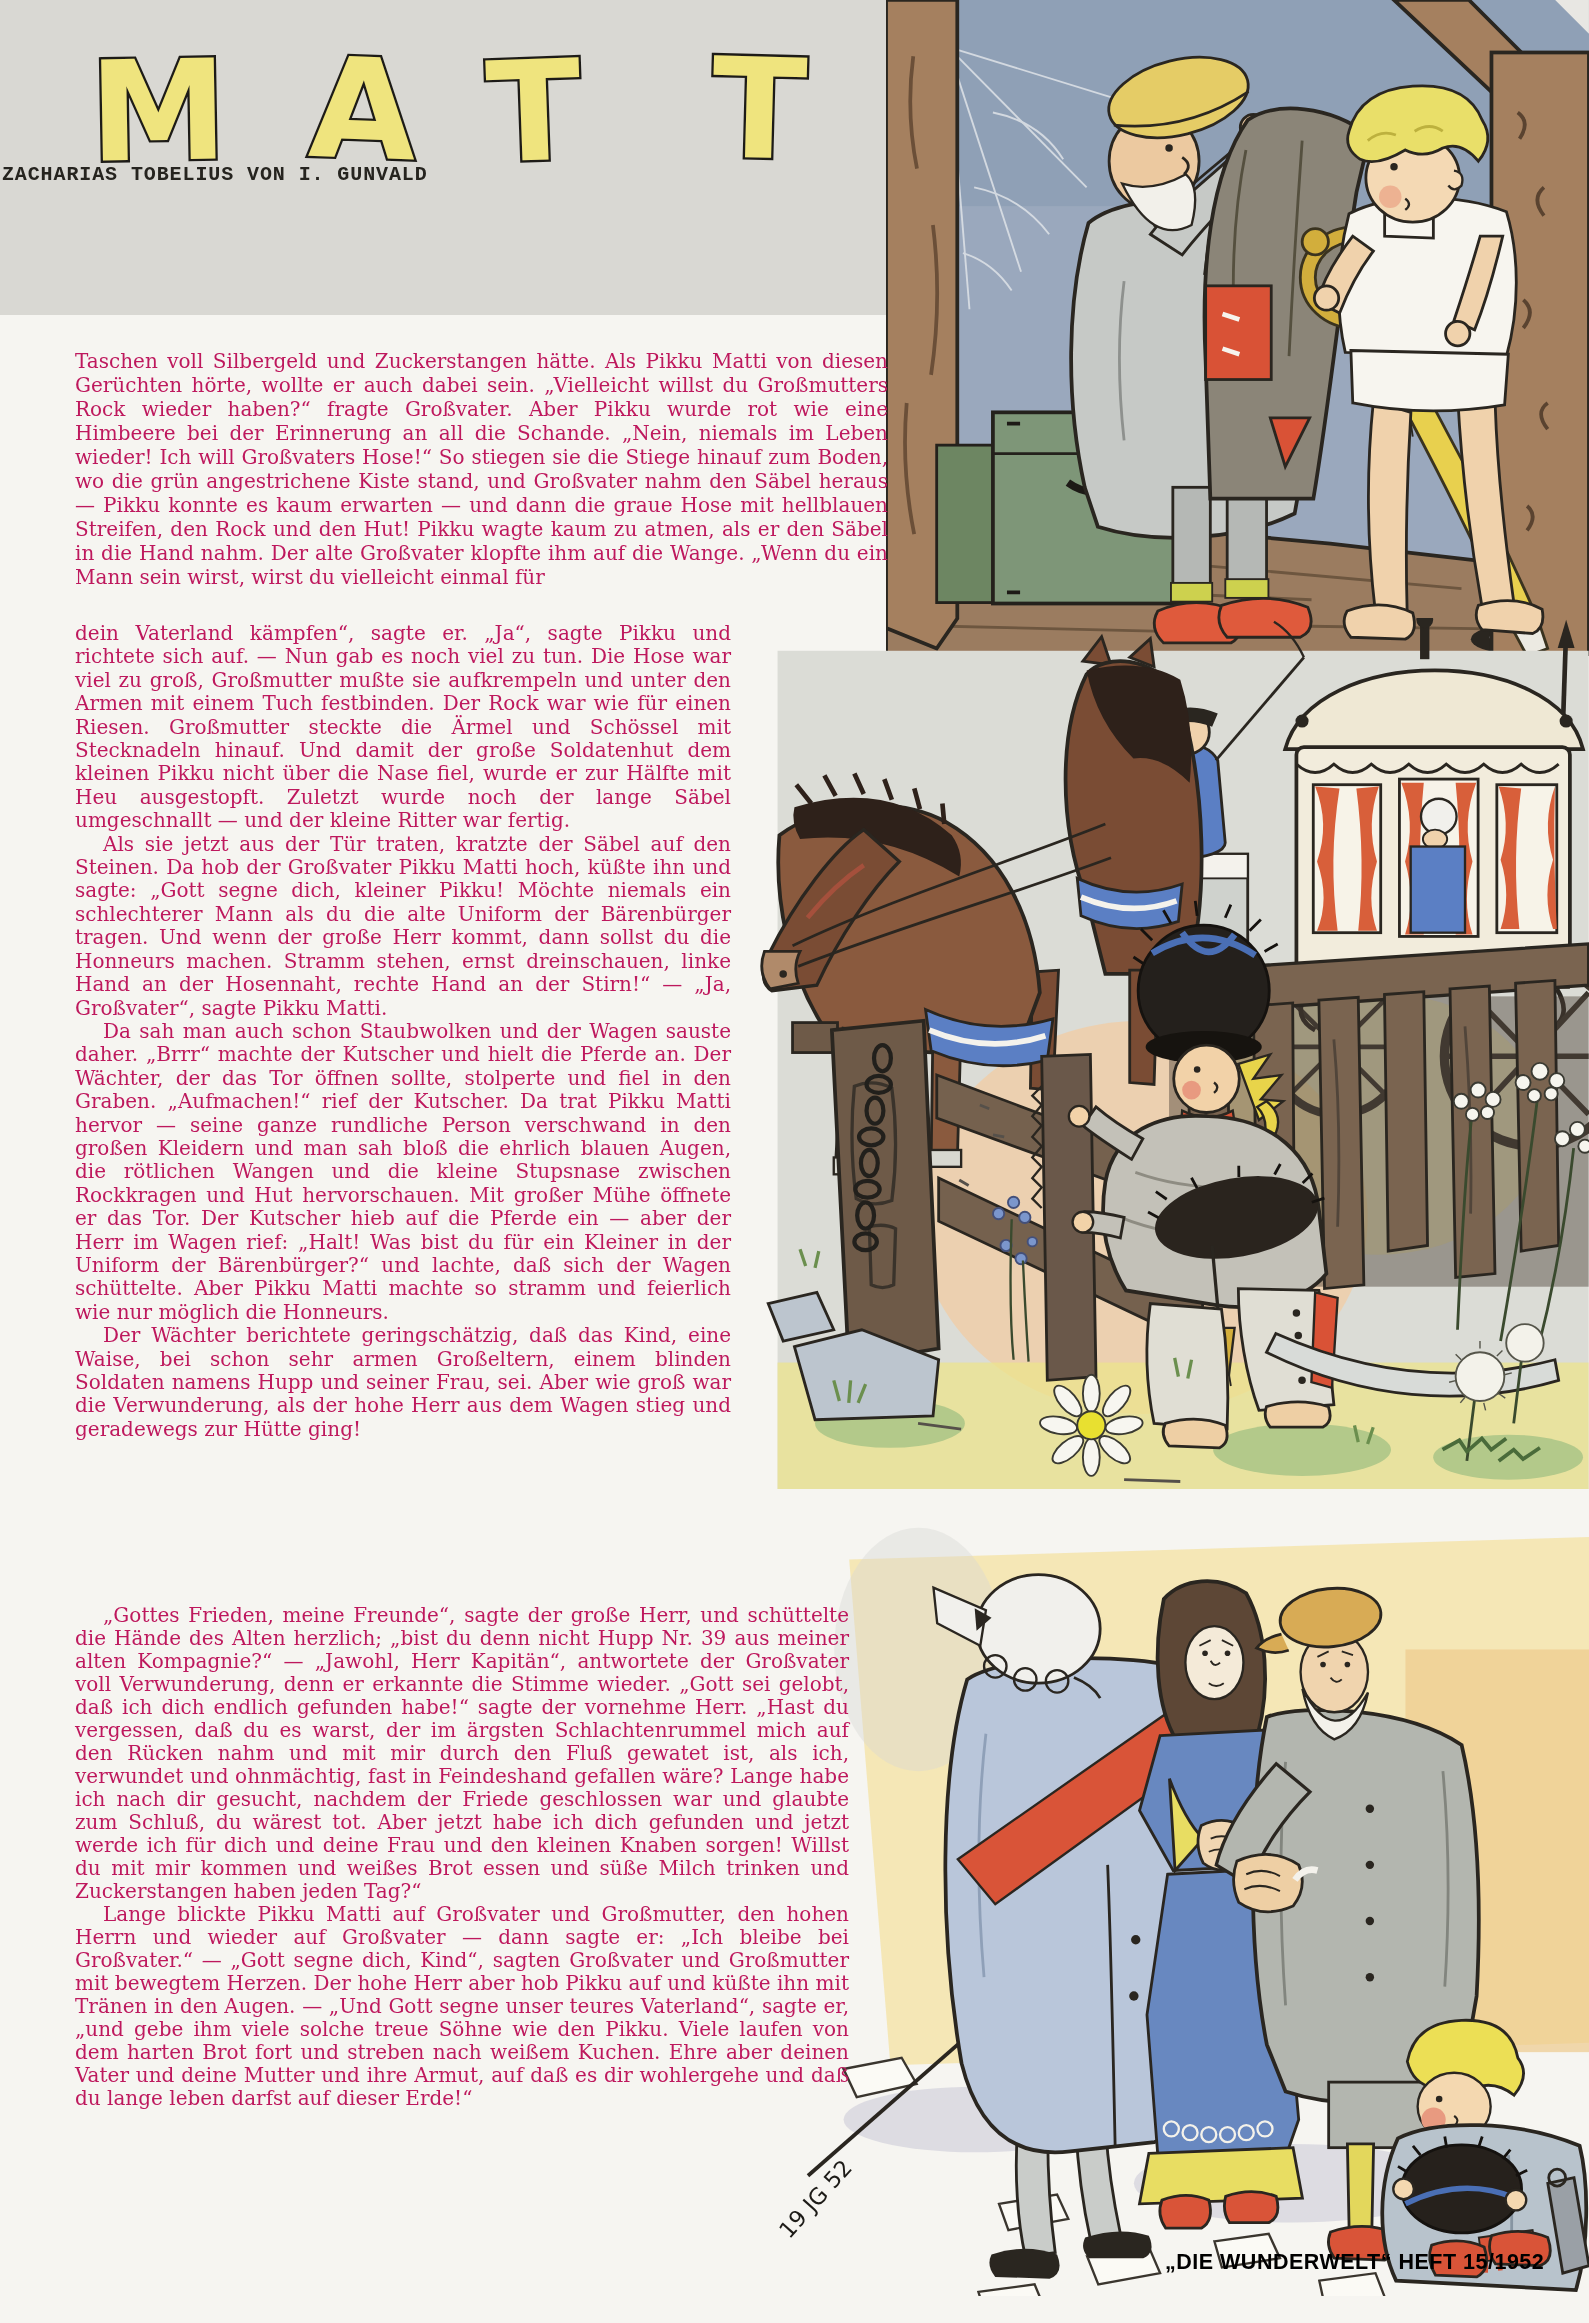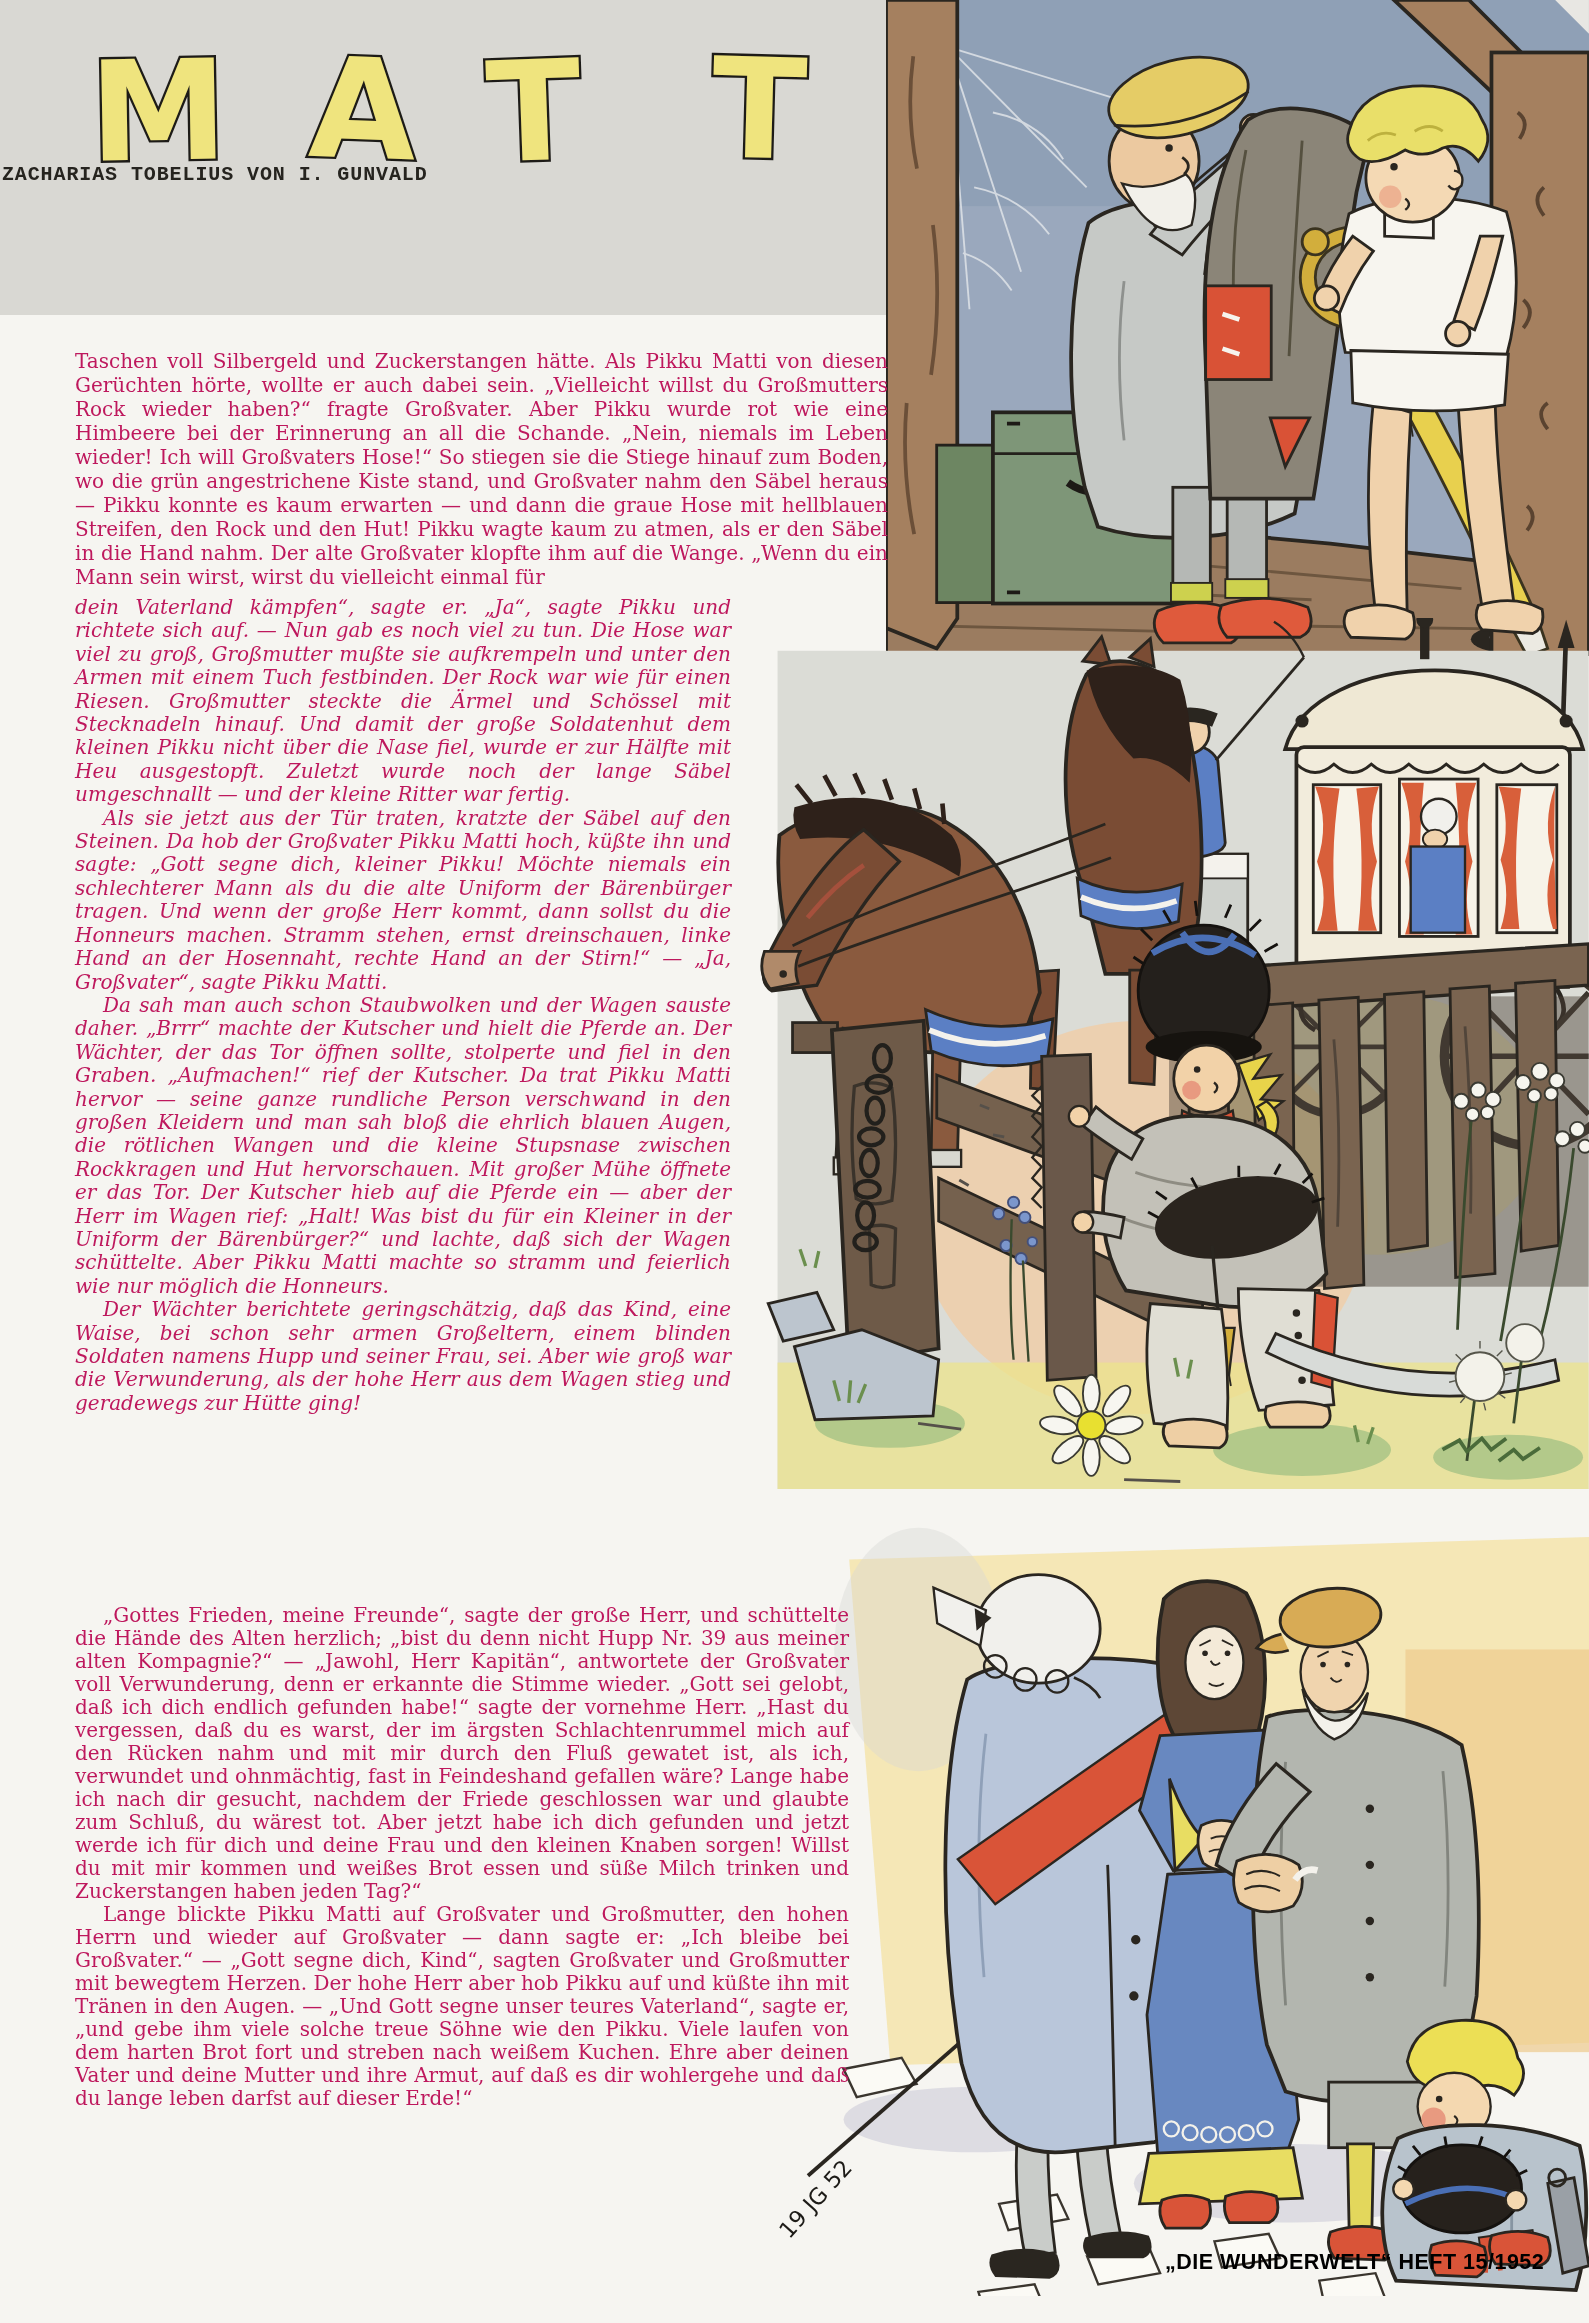--- a/index.html
+++ b/index.html
@@ -6,21 +6,21 @@
   .page{position:relative;width:1589px;height:2324px;background:#f6f5f1;overflow:hidden;
         font-family:"DejaVu Serif", serif;color:#1e1c19;}
   .abs{position:absolute;}
   .header-band{left:0;top:0;width:1589px;height:315px;background:#d9d8d3;}
   .byline{left:1.9px;top:163px;font-family:Liberation Mono, monospace;font-weight:bold;
           font-size:20px;letter-spacing:0.9px;color:#26241f;}
   .textcol{text-align:justify;font-size:20px;color:#be185d;}
   .textcol p{margin:0;}
   .textcol p.indent{text-indent:28px;}
   .col-a{left:75px;top:349px;width:813px;line-height:24px;}
-  .col-b{left:75px;top:596px;width:656px;line-height:23.4px;font-style:italic;}
+  .col-b{left:75px;top:622px;width:656px;line-height:23.4px;}
   .col-c{left:75px;top:1604px;width:774px;line-height:23px;}
   .footer{left:1165px;top:2250px;font-family:"Liberation Sans",sans-serif;font-weight:bold;
           font-size:21.5px;letter-spacing:0.5px;color:#000000;z-index:30;}
   .signature{left:793px;top:2217px;font-family:"DejaVu Sans",sans-serif;font-size:22.5px;
              color:#1d1b17;transform:rotate(-48deg);transform-origin:left bottom;z-index:30;}
   svg{display:block;}
   .t-letter{font-family:"DejaVu Sans",sans-serif;font-weight:bold;font-size:148px;
             fill:#efe47e;stroke:#1d1b17;stroke-width:5px;paint-order:stroke fill;}
 </style>
 </head>

